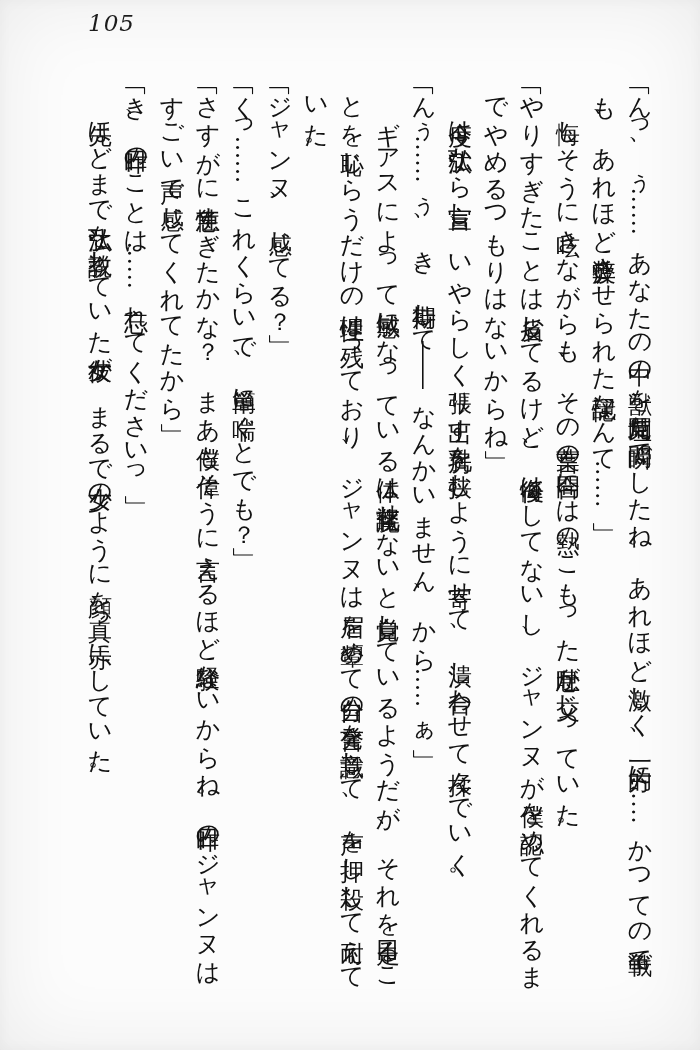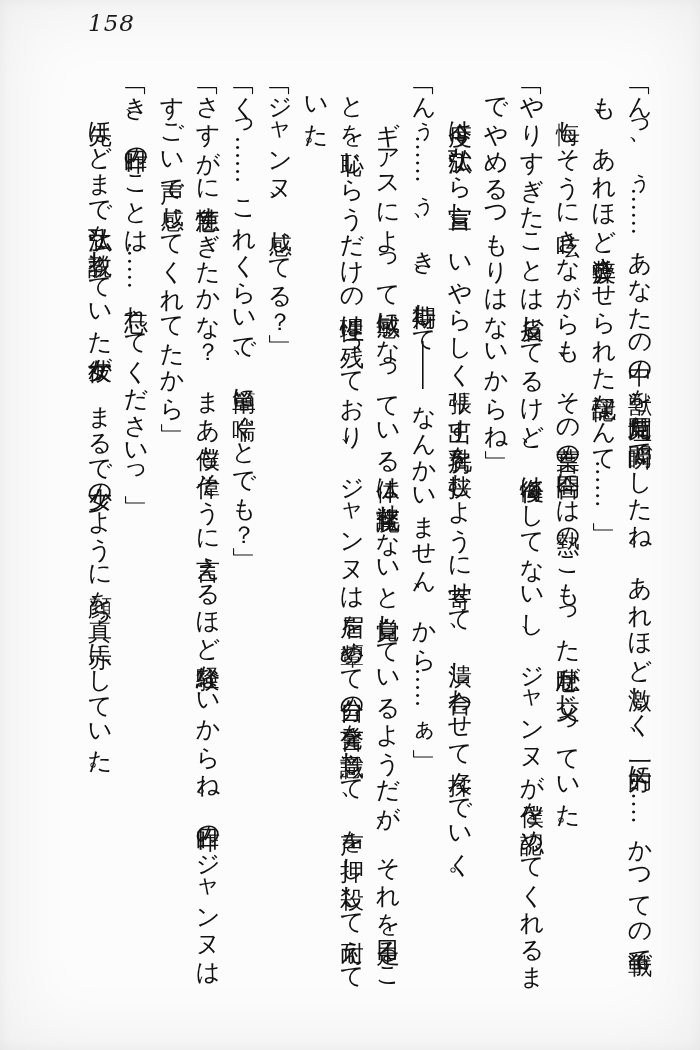--- a/index.html
+++ b/index.html
@@ -52,21 +52,21 @@
   }
   
   .text-block p:last-child {
     letter-spacing: -0.7px;
   }
 </style>
 </head>
 <body>
 
 <div class="page">
-  <div class="page-number">158</div>
+  <div class="page-number">105</div>
   <div class="text-block" id="text-block">
       <p class="quote">「んっ、ぅ……あなたの中の獣を垣間見た瞬間でしたね。あれほど激しく、一方的に……かつての戦争でも、あれほど疲弊させられた記憶なんて……」</p>
       <p class="narrative">悔しそうに呟きながらも、その言葉の合間には熱のこもった吐息が交じっていた。</p>
       <p class="quote">「やりすぎたことは反省してるけど、後悔はしてないし、ジャンヌが僕を認めてくれるまでやめるつもりはないからね」</p>
       <p class="narrative">今度は弘汰から宣言し、いやらしく張り出す乳房を挟むように寄せて、潰し合わせて揉んでいく。</p>
       <p class="quote">「んぅ……ぅ、き、期待して――なんかいません、から……ぁ」</p>
       <p class="narrative">ギアスによって敏感になっている体は誤魔化せないと自覚しているようだが、それを口走ることを恥じらうだけの理性は残っており、ジャンヌは眉を顰めて自分の発言を意識して、声を押し殺して耐えていた。</p>
       <p class="quote">「ジャンヌ、感じてる？」</p>
       <p class="quote">「くっ……これくらいで、簡単に喘ぐとでも？」</p>
       <p class="quote">「さすがに性急すぎたかな？　まあ僕も偉そうに言えるほど経験ないからね。昨日のジャンヌはすごい声で感じてくれてたから」</p>

